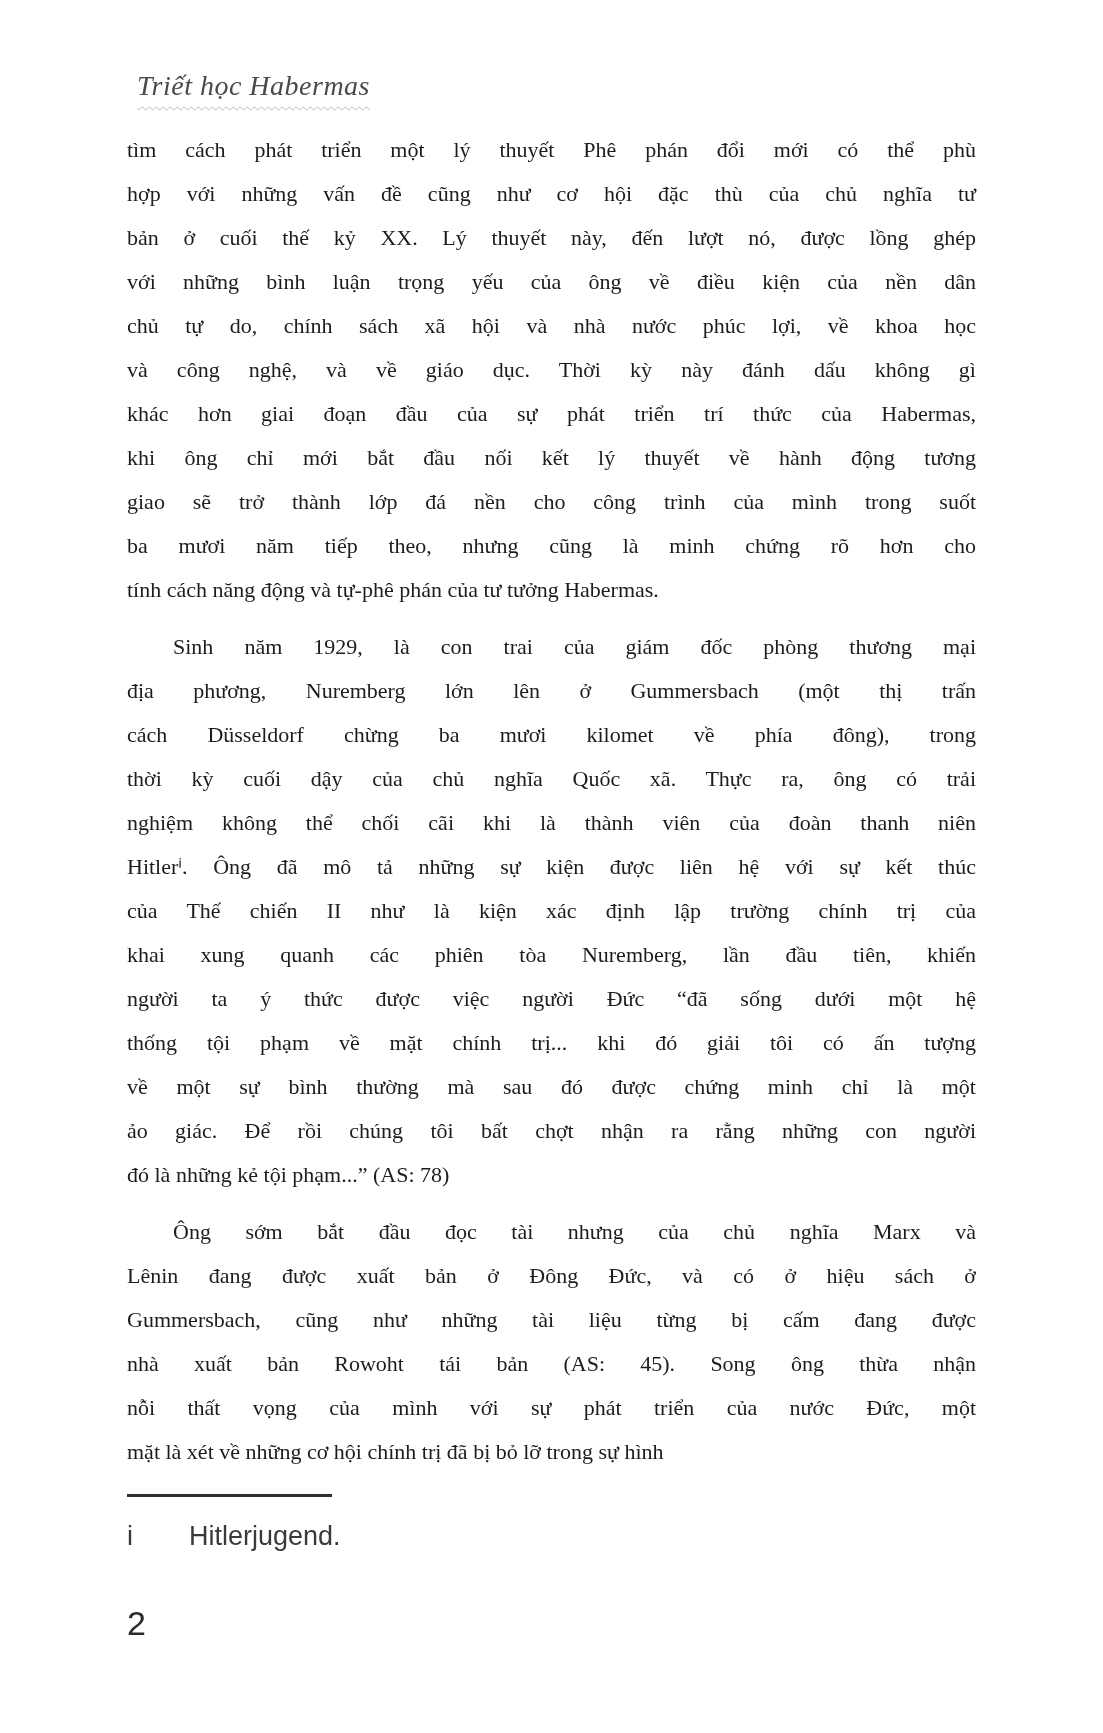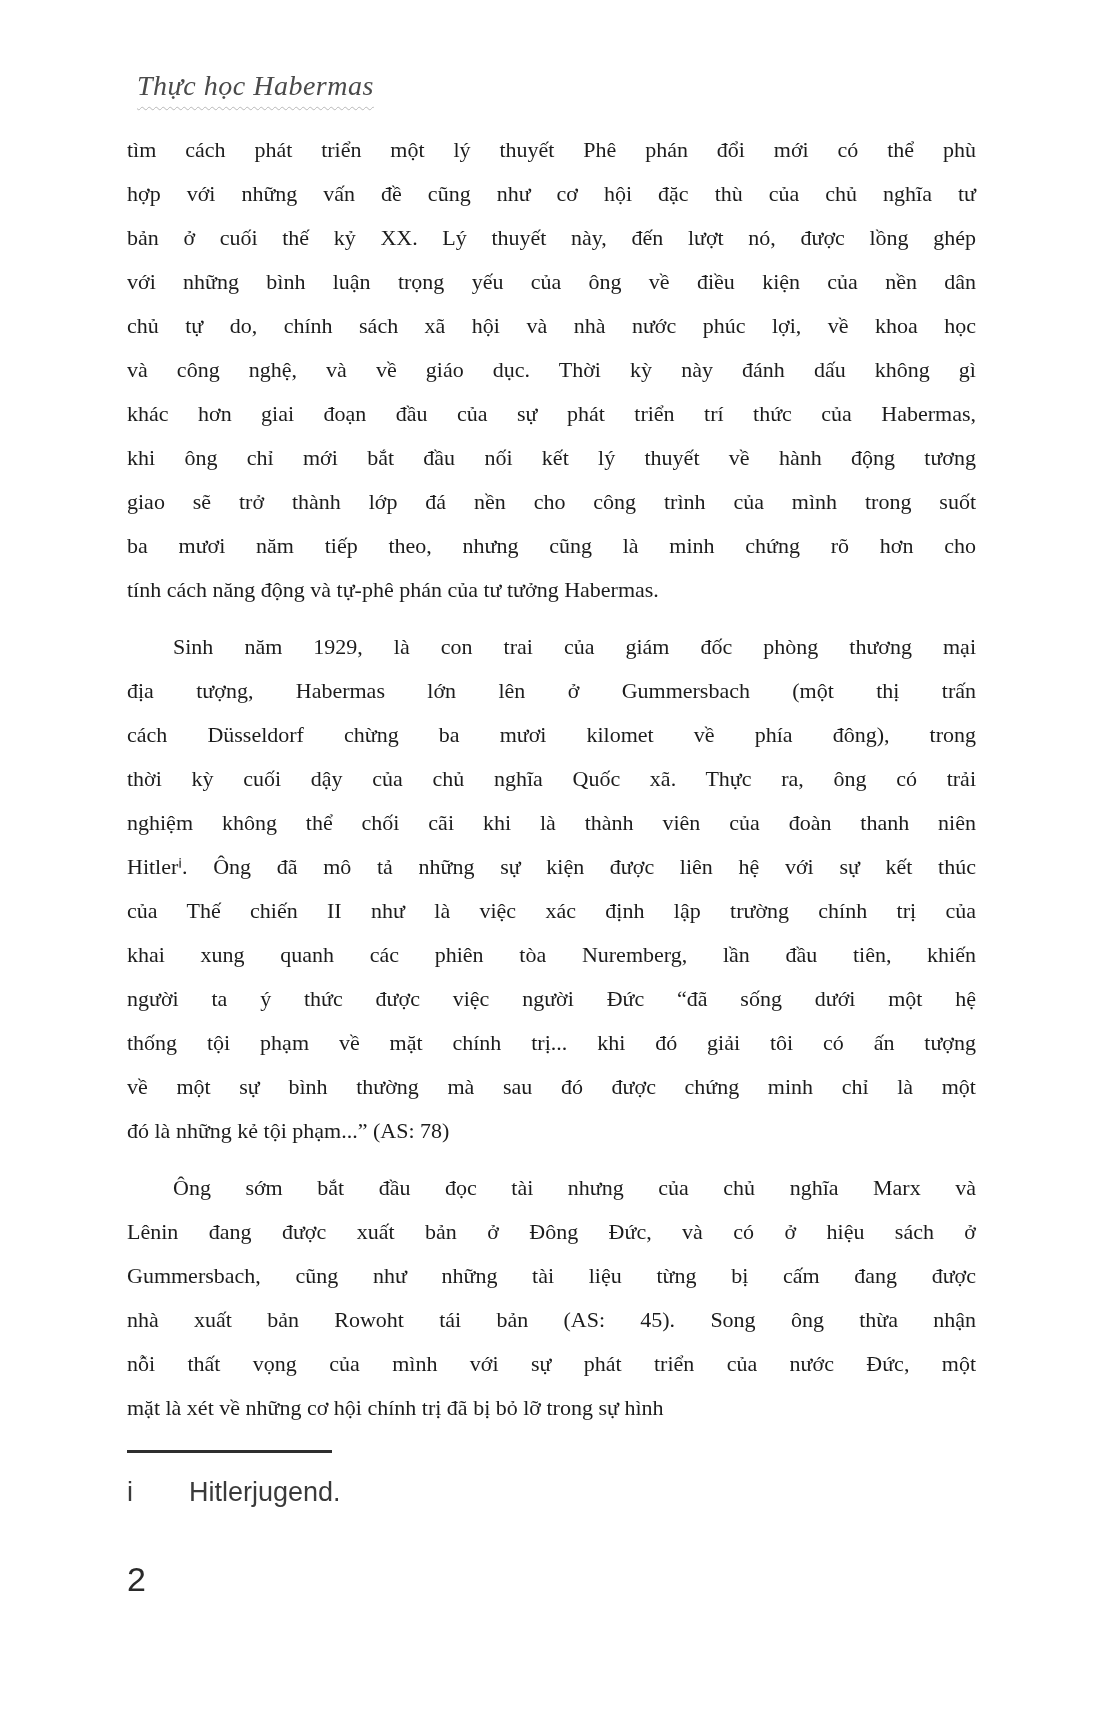--- a/index.html
+++ b/index.html
@@ -83,49 +83,50 @@
     font-size: 34px;
     color: #2a2a2a;
   }
 </style>
 </head>
 <body>
 
 <div class="page">
 
   <div class="running-head-wrap">
-    <span class="running-head">Thực học Habermas</span>
+    <span class="running-head">Triết học Habermas</span>
   </div>
 
   <main class="body-text" id="paragraphs">
       <div class="para">
         <div class="line">tìm cách phát triển một lý thuyết Phê phán đổi mới có thể phù</div>
         <div class="line">hợp với những vấn đề cũng như cơ hội đặc thù của chủ nghĩa tư</div>
         <div class="line">bản ở cuối thế kỷ XX. Lý thuyết này, đến lượt nó, được lồng ghép</div>
         <div class="line">với những bình luận trọng yếu của ông về điều kiện của nền dân</div>
         <div class="line">chủ tự do, chính sách xã hội và nhà nước phúc lợi, về khoa học</div>
         <div class="line">và công nghệ, và về giáo dục. Thời kỳ này đánh dấu không gì</div>
         <div class="line">khác hơn giai đoạn đầu của sự phát triển trí thức của Habermas,</div>
         <div class="line">khi ông chỉ mới bắt đầu nối kết lý thuyết về hành động tương</div>
         <div class="line">giao sẽ trở thành lớp đá nền cho công trình của mình trong suốt</div>
         <div class="line">ba mươi năm tiếp theo, nhưng cũng là minh chứng rõ hơn cho</div>
         <div class="line last">tính cách năng động và tự-phê phán của tư tưởng Habermas.</div>
       </div>
       <div class="para">
         <div class="line indent">Sinh năm 1929, là con trai của giám đốc phòng thương mại</div>
-        <div class="line">địa tượng, Habermas lớn lên ở Gummersbach (một thị trấn</div>
+        <div class="line">địa phương, Nuremberg lớn lên ở Gummersbach (một thị trấn</div>
         <div class="line">cách Düsseldorf chừng ba mươi kilomet về phía đông), trong</div>
         <div class="line">thời kỳ cuối dậy của chủ nghĩa Quốc xã. Thực ra, ông có trải</div>
         <div class="line">nghiệm không thể chối cãi khi là thành viên của đoàn thanh niên</div>
         <div class="line">Hitlerⁱ. Ông đã mô tả những sự kiện được liên hệ với sự kết thúc</div>
-        <div class="line">của Thế chiến II như là việc xác định lập trường chính trị của</div>
+        <div class="line">của Thế chiến II như là kiện xác định lập trường chính trị của</div>
         <div class="line">khai xung quanh các phiên tòa Nuremberg, lần đầu tiên, khiến</div>
         <div class="line">người ta ý thức được việc người Đức “đã sống dưới một hệ</div>
         <div class="line">thống tội phạm về mặt chính trị... khi đó giải tôi có ấn tượng</div>
         <div class="line">về một sự bình thường mà sau đó được chứng minh chỉ là một</div>
+        <div class="line">ảo giác. Để rồi chúng tôi bất chợt nhận ra rằng những con người</div>
         <div class="line last">đó là những kẻ tội phạm...” (AS: 78)</div>
       </div>
       <div class="para">
         <div class="line indent">Ông sớm bắt đầu đọc tài nhưng của chủ nghĩa Marx và</div>
         <div class="line">Lênin đang được xuất bản ở Đông Đức, và có ở hiệu sách ở</div>
         <div class="line">Gummersbach, cũng như những tài liệu từng bị cấm đang được</div>
         <div class="line">nhà xuất bản Rowoht tái bản (AS: 45). Song ông thừa nhận</div>
         <div class="line">nỗi thất vọng của mình với sự phát triển của nước Đức, một</div>
         <div class="line last">mặt là xét về những cơ hội chính trị đã bị bỏ lỡ trong sự hình</div>
       </div>

